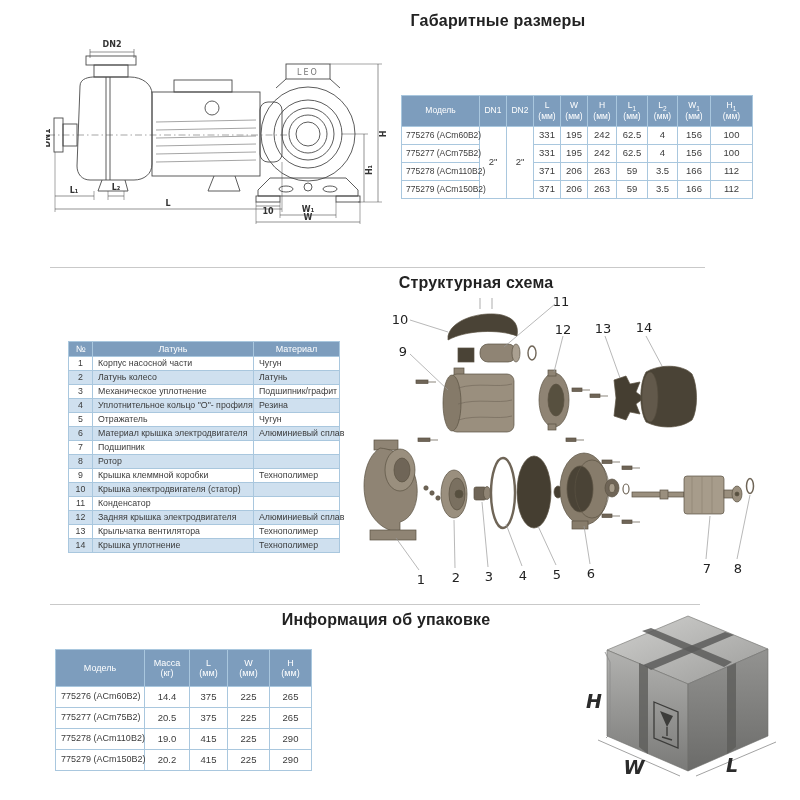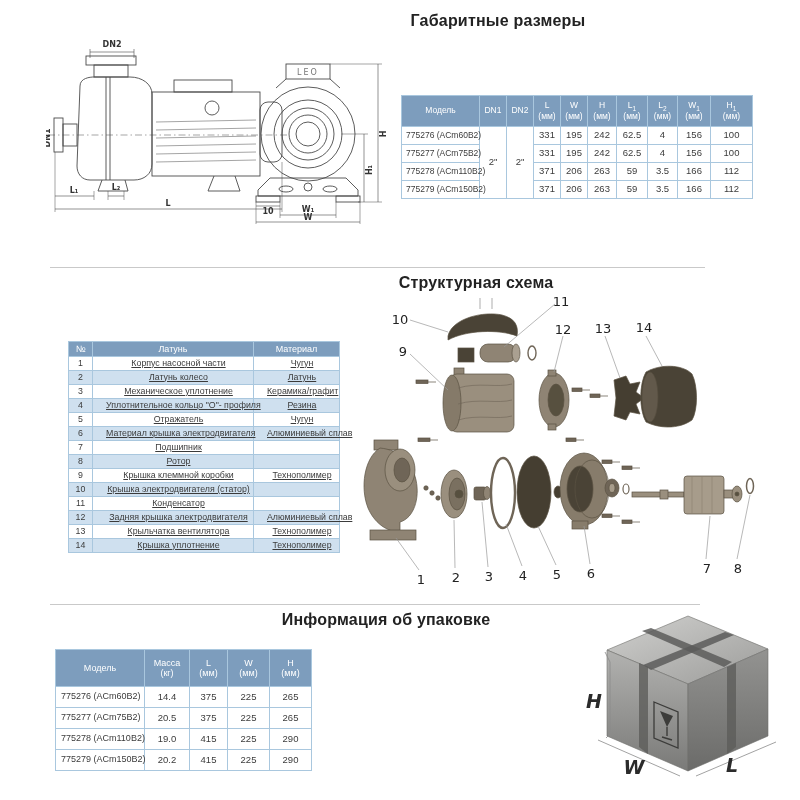--- a/index.html
+++ b/index.html
@@ -29,21 +29,21 @@
   
   .dim{font-size:9.5px;}
   .dim th{font-size:8.5px;height:28px;}
   .dim td{height:15px;}
   .dim td.model{text-align:left;padding-left:4px;font-size:8.5px;white-space:nowrap;}
 
   
   .parts{font-size:8.8px;}
   .parts th{font-size:9px;height:12px;}
   .parts td{height:11px;padding:0 2px;}
-  .parts td.det,.parts td.mat{text-align:center;padding-left:13px;white-space:nowrap;text-decoration:underline;}
+  .parts td.det,.parts td.mat{text-align:left;padding-left:5px;white-space:nowrap;}
   .parts tbody tr:nth-child(even) td{background:#cfe0ef;}
 
   
   .pack{font-size:9.5px;}
   .pack th{font-size:9px;height:34px;}
   .pack td{height:18px;}
   .pack td.model{text-align:left;padding-left:5px;font-size:9px;white-space:nowrap;}
 
   svg text{font-family:"DejaVu Sans","Liberation Sans",sans-serif;}
   .dimlbl{font-size:8px;font-weight:bold;fill:#333;}
@@ -238,21 +238,21 @@
         <td class="mat">Чугун</td>
       </tr>
     <tr>
         <td>2</td>
         <td class="det">Латунь колесо</td>
         <td class="mat">Латунь</td>
       </tr>
     <tr>
         <td>3</td>
         <td class="det">Механическое уплотнение</td>
-        <td class="mat">Керамика/графит</td>
+        <td class="mat">Подшипник/графит</td>
       </tr>
     <tr>
         <td>4</td>
         <td class="det">Уплотнительное кольцо "О"- профиля</td>
         <td class="mat">Резина</td>
       </tr>
     <tr>
         <td>5</td>
         <td class="det">Отражатель</td>
         <td class="mat">Чугун</td>

